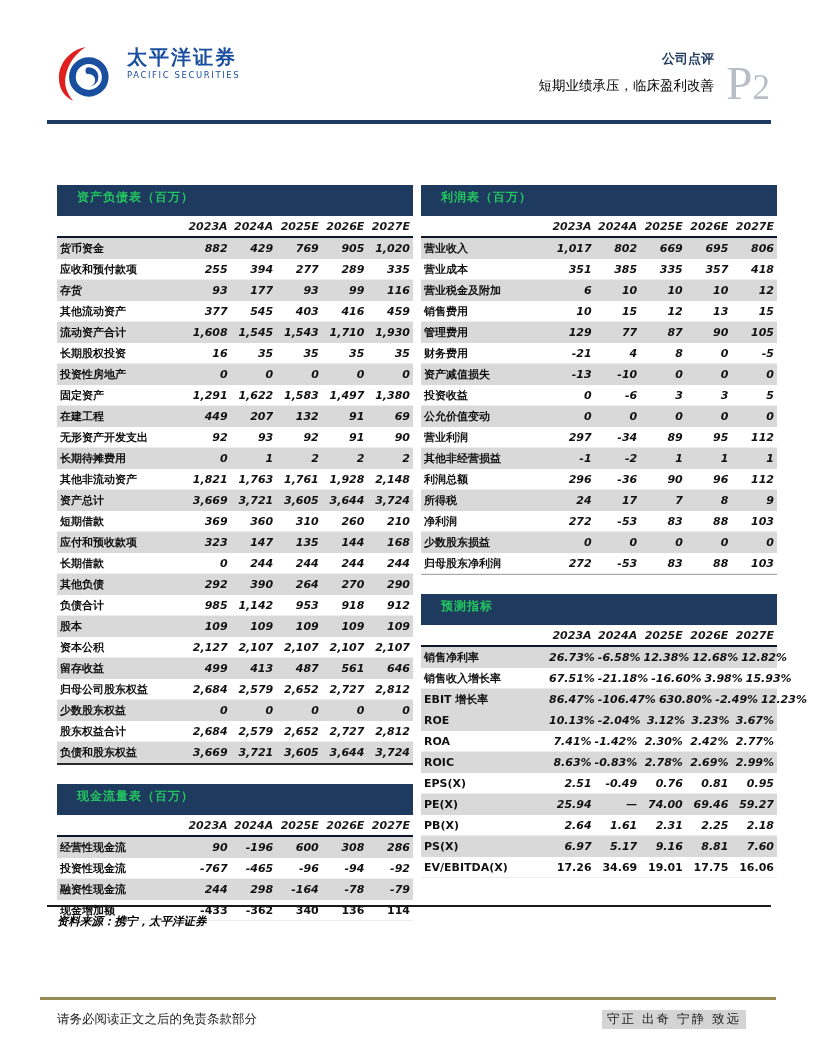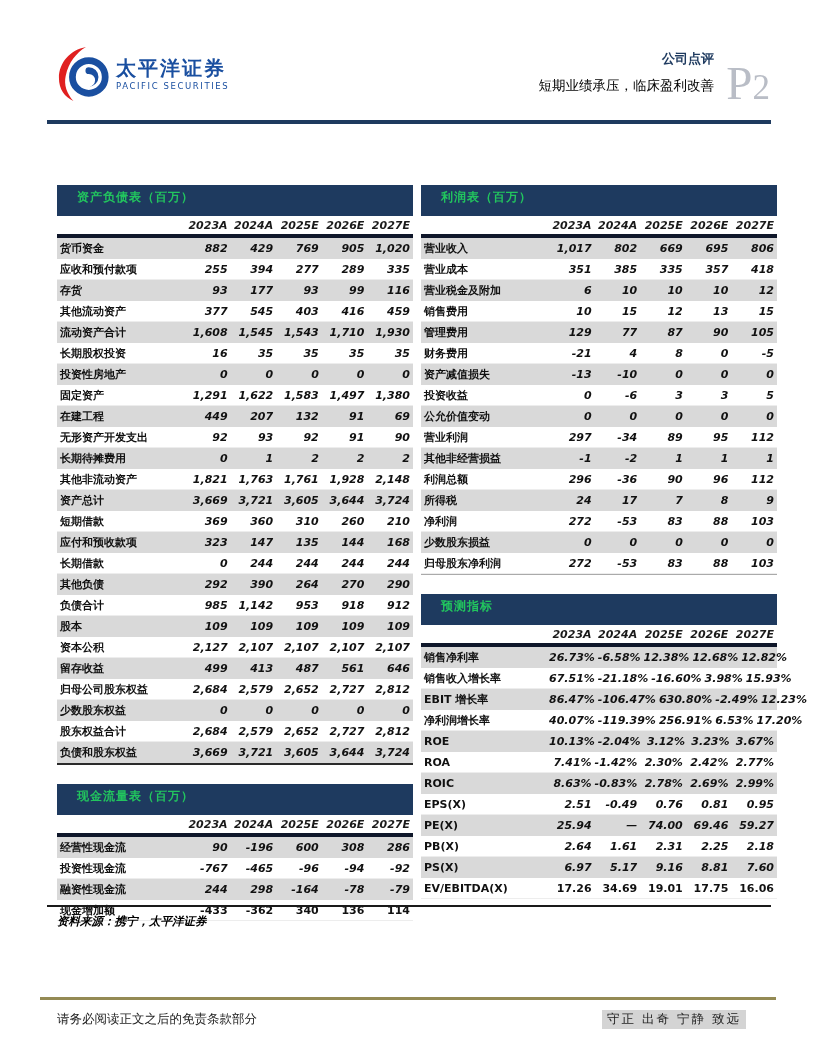--- a/index.html
+++ b/index.html
@@ -6,41 +6,41 @@
   html,body { background:#9e9e9e; }
   .page {
     position:relative; width:816px; height:1056px; margin:0 auto;
     background:#ffffff; overflow:hidden;
     font-family:"DejaVu Sans","Liberation Sans",sans-serif;
     color:#111;
   }
 
   
   .hdr { position:absolute; left:57px; top:44px; right:40px; height:70px; }
-  .logo-wrap { position:absolute; left:0; top:2px; display:flex; align-items:center; gap:5px; }
+  .logo-wrap { position:absolute; left:0; top:2px; display:flex; align-items:flex-start; gap:16px; }
   .logo-mark { width:54px; height:56px; }
   .logo-cn { font-size:20px; font-weight:bold; color:#1a4fa0; letter-spacing:2px; line-height:1.1; }
   .logo-en { font-size:8.5px; color:#1a4fa0; letter-spacing:1.6px; margin-top:2px; }
   .hdr-right { position:absolute; right:62px; top:6px; text-align:right; }
   .hdr-category { font-size:13px; font-weight:bold; color:#1e3a5f; margin-bottom:9px; }
   .hdr-title { font-size:13.5px; font-weight:normal; color:#000; }
   .hdr-page { position:absolute; right:6px; top:12px; font-family:"Liberation Serif","DejaVu Serif",serif; color:#b9bdc6; }
   .hdr-page .p { font-size:47px; }
   .hdr-page .n { font-size:35px; }
   .hdr-rule { position:absolute; left:47px; top:120px; width:724px; height:4px; background:#1e3a5f; }
 
   
   .col { position:absolute; width:356px; }
   .col-left  { left:57px;  top:185px; }
   .col-right { left:421px; top:185px; }
   .tbl { width:100%; }
   .tbl-band { height:31px; line-height:25px; background:#1e3a5f; color:#22c55e;
               font-size:12px; font-weight:bold; padding-left:20px; letter-spacing:1px; }
   .tbl-yearrow { display:flex; height:22px; align-items:center;
-                 border-bottom:4px solid #0f172a; }
+                 border-bottom:2px solid #0f172a; }
   .tbl-row { display:flex; height:21px; align-items:center; border-bottom:1px solid #ededed; }
   .tbl-row.gray { background:#d9d9d9; border-bottom-color:#d9d9d9; }
   .cell-label { flex:0 0 128px; font-size:11px; font-weight:bold; padding-left:3px;
                 white-space:nowrap; overflow:hidden; }
   .cell-val { flex:1; text-align:right; font-size:11px; font-weight:bold; font-style:italic;
               padding-right:3px; white-space:nowrap; }
   .tbl-yearrow .cell-val { font-size:11px; color:#1a1a1a; }
   .tbl-row.plain .cell-val { font-style:normal; }
   .gap19 { height:19px; }
   .tbl-end-balance { border-bottom:2px solid #2b2b2b; }
@@ -508,28 +508,20 @@
           <div class="cell-val">15.93%</div>
         </div>
         <div class="tbl-row gray">
           <div class="cell-label">EBIT 增长率</div>
           <div class="cell-val">86.47%</div>
           <div class="cell-val">-106.47%</div>
           <div class="cell-val">630.80%</div>
           <div class="cell-val">-2.49%</div>
           <div class="cell-val">12.23%</div>
         </div>
-        <div class="tbl-row">
-          <div class="cell-label">净利润增长率</div>
-          <div class="cell-val">40.07%</div>
-          <div class="cell-val">-119.39%</div>
-          <div class="cell-val">256.91%</div>
-          <div class="cell-val">6.53%</div>
-          <div class="cell-val">17.20%</div>
-        </div>
         <div class="tbl-row gray">
           <div class="cell-label">ROE</div>
           <div class="cell-val">10.13%</div>
           <div class="cell-val">-2.04%</div>
           <div class="cell-val">3.12%</div>
           <div class="cell-val">3.23%</div>
           <div class="cell-val">3.67%</div>
         </div>
         <div class="tbl-row">
           <div class="cell-label">ROA</div>

